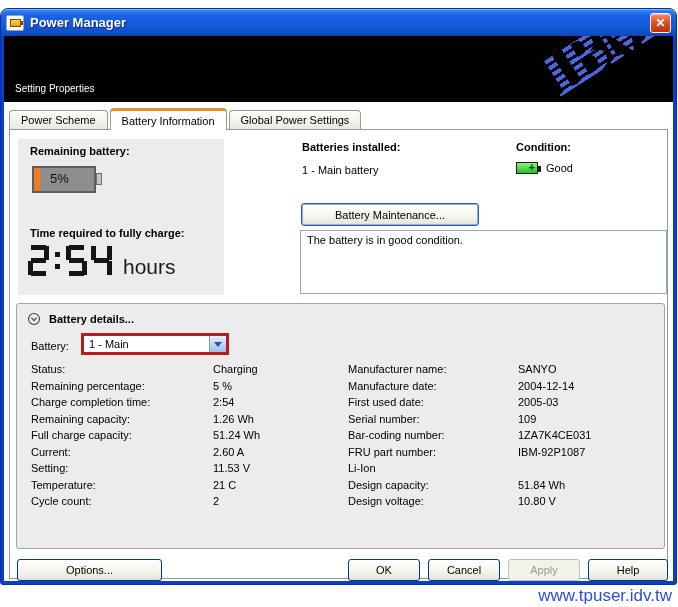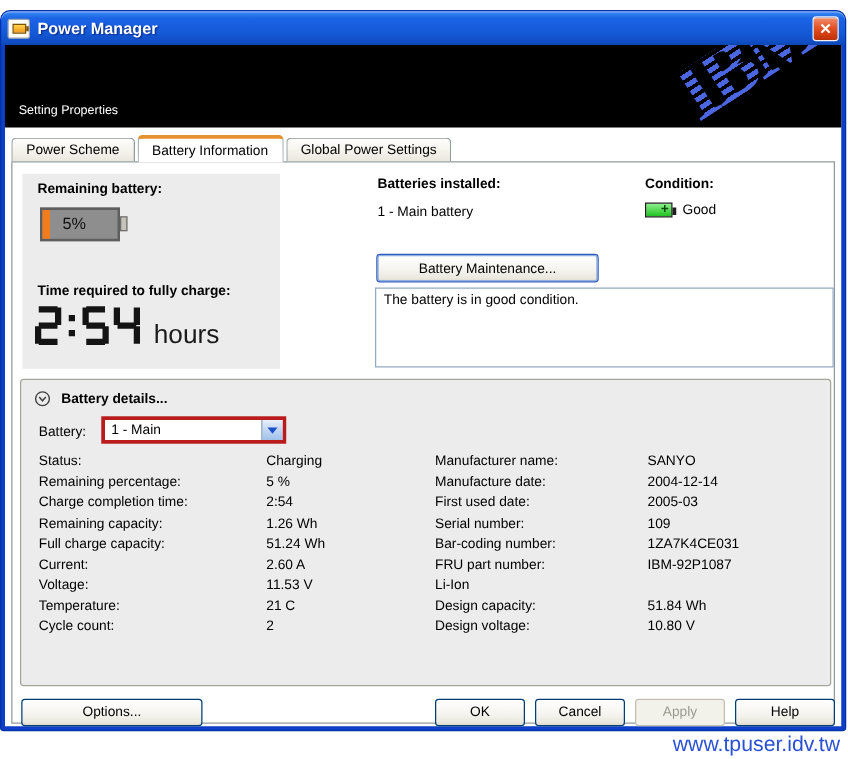--- a/index.html
+++ b/index.html
@@ -205,21 +205,21 @@
               </div>
               <div class="detail-row">
                 <span class="dl">Full charge capacity:</span>
                 <span class="dv">51.24 Wh</span>
               </div>
               <div class="detail-row">
                 <span class="dl">Current:</span>
                 <span class="dv">2.60 A</span>
               </div>
               <div class="detail-row">
-                <span class="dl">Voltage:</span>
+                <span class="dl">Setting:</span>
                 <span class="dv">11.53 V</span>
               </div>
               <div class="detail-row">
                 <span class="dl">Temperature:</span>
                 <span class="dv">21 C</span>
               </div>
               <div class="detail-row">
                 <span class="dl">Cycle count:</span>
                 <span class="dv">2</span>
               </div>

